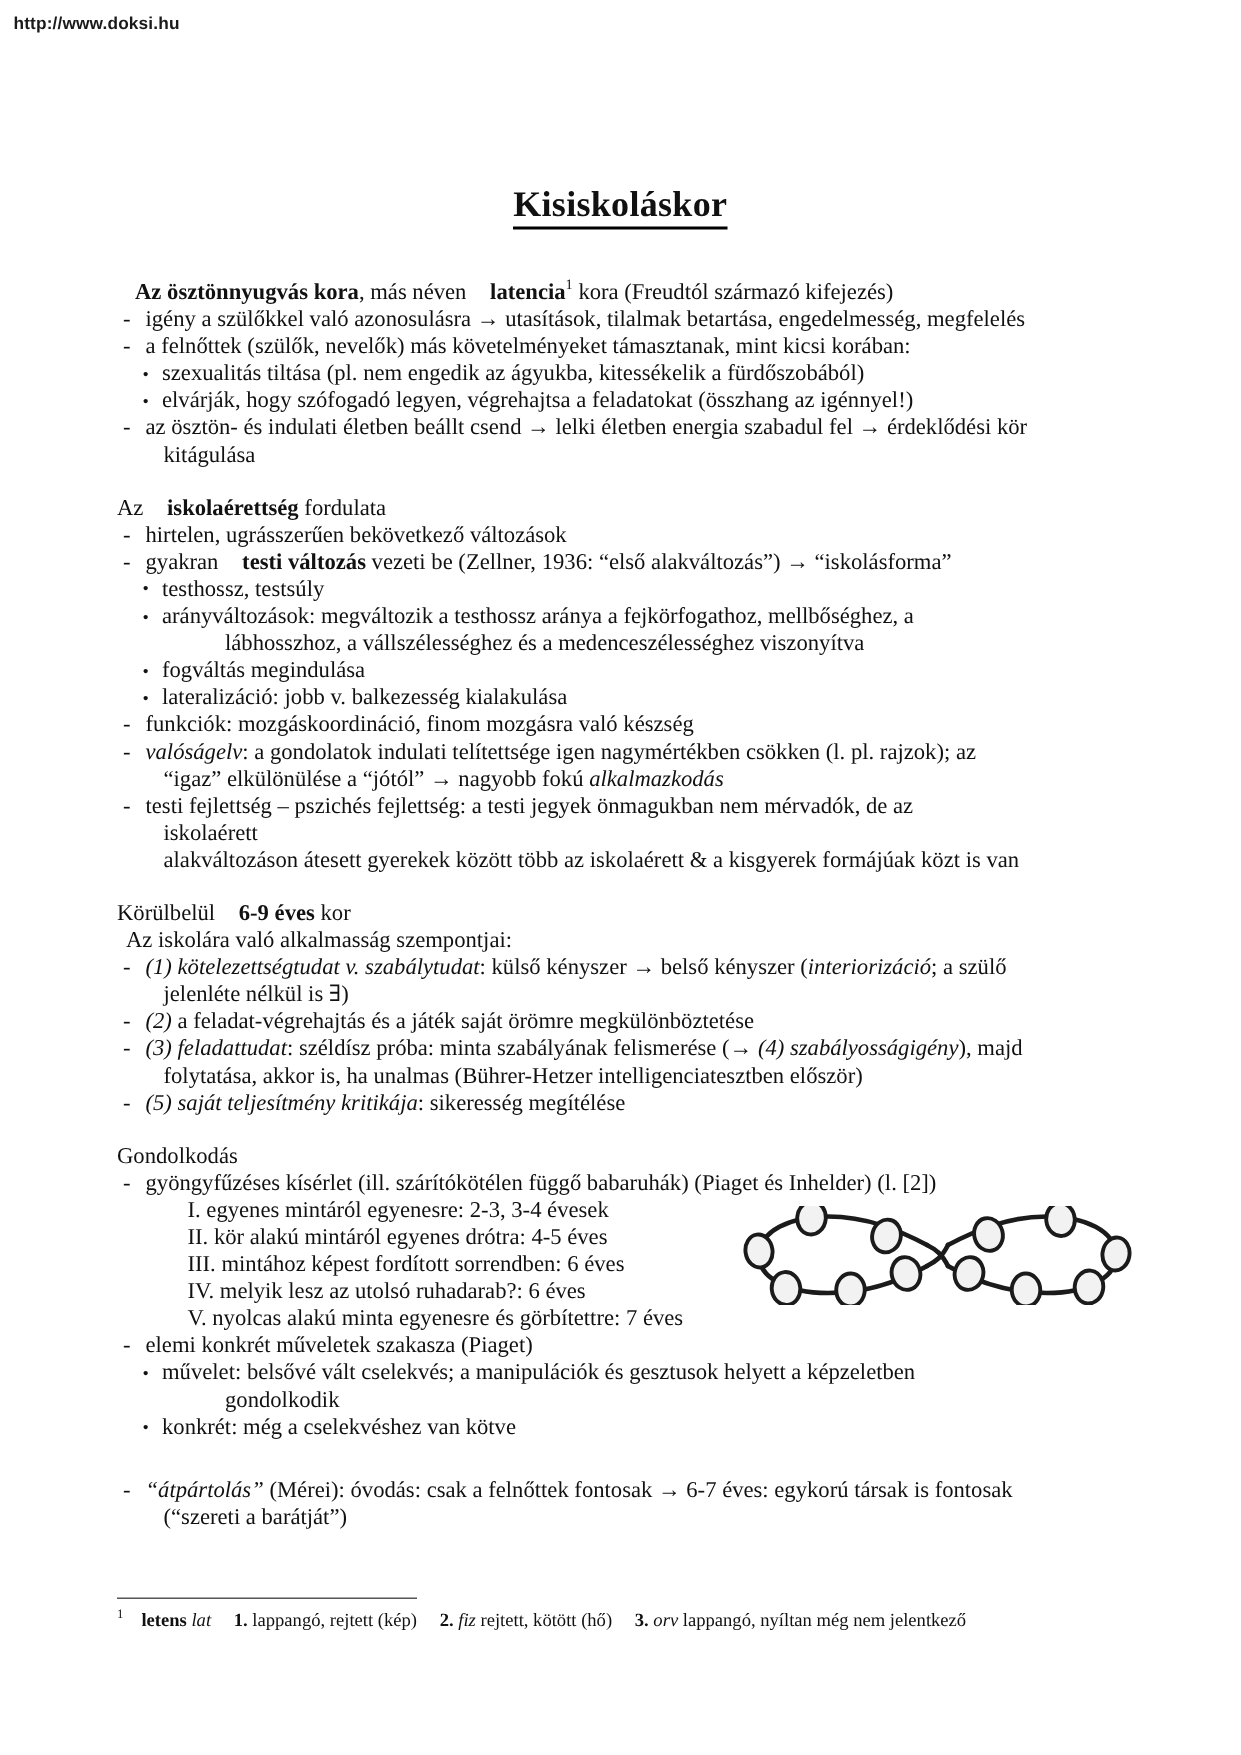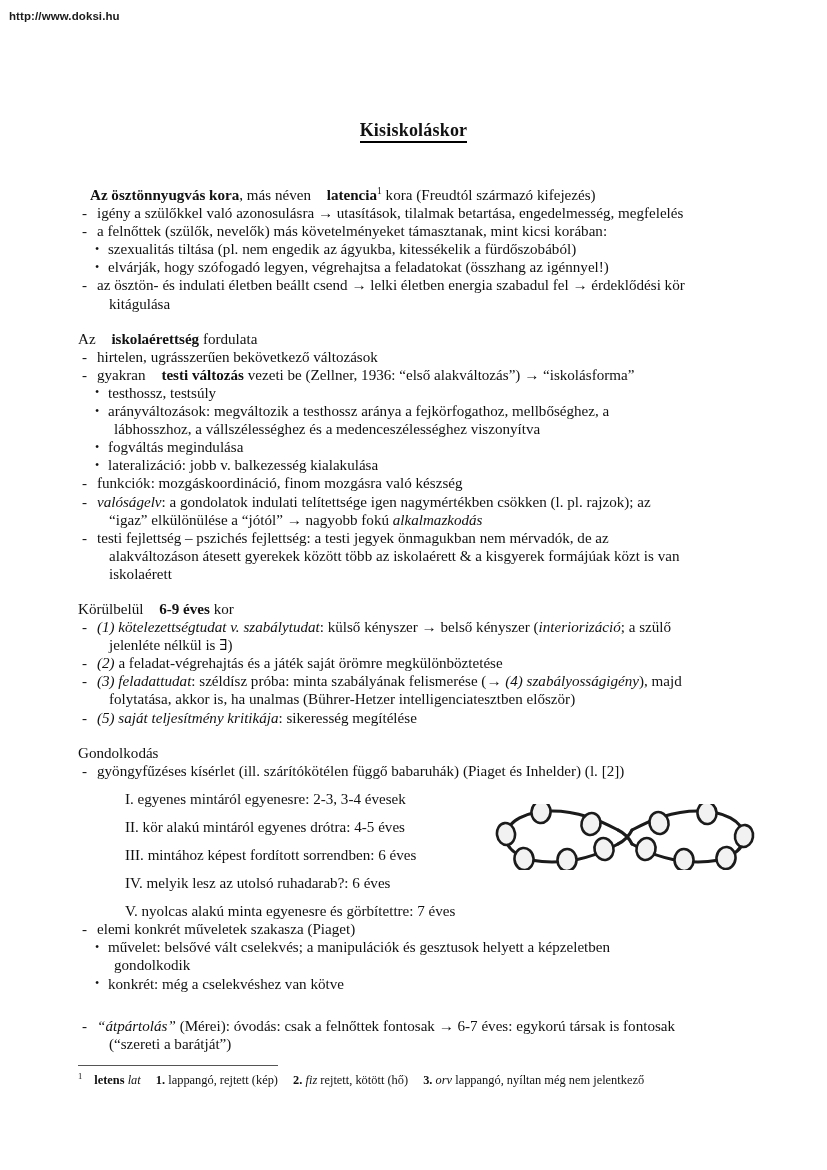--- a/index.html
+++ b/index.html
@@ -34,21 +34,21 @@
     font-weight: bold;
   }
 
   
   .doc-title {
     position: absolute;
     left: 0;
     right: 0;
     top: 108px;
     text-align: center;
-    font-size: 18px;
+    font-size: 24px;
     font-weight: bold;
     letter-spacing: 0.2px;
   }
   .doc-title span {
     border-bottom: 2.2px solid #000;
     padding-bottom: 1px;
   }
 
   
   .content {
@@ -86,28 +86,28 @@
   .bul-item {
     position: relative;
     padding-left: 30px;
   }
   .bul-item > .mk {
     position: absolute;
     left: 17px;
     top: -0.5px;
     font-size: 12px;
   }
-  .bul-item .cont-ind { display: block; padding-left: 6px; }
+  .bul-item .cont-ind { display: block; padding-left: 6px; margin-left: 36px; }
 
   
   .plain-ind { padding-left: 6px; }
 
   
   .roman-list { padding-left: 47px; }
-  .roman-list > div { white-space: nowrap; margin-top: 10px; }
+  .roman-list > div { white-space: nowrap; }
 
   
   .b { font-weight: bold; margin-left: 12px; }
   .i { font-style: italic; }
   .sup {
     font-size: 9.6px;
     vertical-align: super;
     line-height: 0;
   }
 
@@ -182,28 +182,29 @@
       <div class="bul-item"><span class="mk">•</span><span>arányváltozások: megváltozik a testhossz aránya a fejkörfogathoz, mellbőséghez, a</span><span class="cont-ind">lábhosszhoz, a vállszélességhez és a medenceszélességhez viszonyítva</span></div>
 
       <div class="bul-item"><span class="mk">•</span><span>fogváltás megindulása</span></div>
 
       <div class="bul-item"><span class="mk">•</span><span>lateralizáció: jobb v. balkezesség kialakulása</span></div>
 
       <div class="dash-item"><span class="mk">-</span><span>funkciók: mozgáskoordináció, finom mozgásra való készség</span></div>
 
       <div class="dash-item"><span class="mk">-</span><span class="i">valóságelv</span><span>: a gondolatok indulati telítettsége igen nagymértékben csökken (l. pl. rajzok); az</span><span class="cont-ind"><span>“igaz” elkülönülése a “jótól” → nagyobb fokú </span><span class="i">alkalmazkodás</span></span></div>
 
-      <div class="dash-item"><span class="mk">-</span><span>testi fejlettség – pszichés fejlettség: a testi jegyek önmagukban nem mérvadók, de az</span><span class="cont-ind">alakváltozáson átesett gyerekek között több az iskolaérett &amp; a kisgyerek formájúak közt is van</span><span class="cont-ind">iskolaérett</span></div>
+      <div class="dash-item"><span class="mk">-</span><span>testi fejlettség – pszichés fejlettség: a testi jegyek önmagukban nem mérvadók, de az</span><span class="cont-ind">iskolaérett</span><span class="cont-ind">alakváltozáson átesett gyerekek között több az iskolaérett &amp; a kisgyerek formájúak közt is van</span></div>
     </div>
 
     <div class="gap-md"></div>
 
     <div class="block">
       <div class="head-line"><span>Körülbelül </span><span class="b">6-9 éves</span><span> kor</span></div>
 
+      <div class="plain-ind">Az iskolára való alkalmasság szempontjai:</div>
 
       <div class="dash-item"><span class="mk">-</span><span class="i">(1) kötelezettségtudat v. szabálytudat</span><span>: külső kényszer → belső kényszer (</span><span class="i">interiorizáció</span><span>; a szülő</span><span class="cont-ind">jelenléte nélkül is ∃)</span></div>
 
       <div class="dash-item"><span class="mk">-</span><span class="i">(2)</span><span> a feladat-végrehajtás és a játék saját örömre megkülönböztetése</span></div>
 
       <div class="dash-item"><span class="mk">-</span><span class="i">(3) feladattudat</span><span>: széldísz próba: minta szabályának felismerése (→ </span><span class="i">(4) szabályosságigény</span><span>), majd</span><span class="cont-ind">folytatása, akkor is, ha unalmas (Bührer-Hetzer intelligenciatesztben először)</span></div>
 
       <div class="dash-item"><span class="mk">-</span><span class="i">(5) saját teljesítmény kritikája</span><span>: sikeresség megítélése</span></div>
     </div>
 

